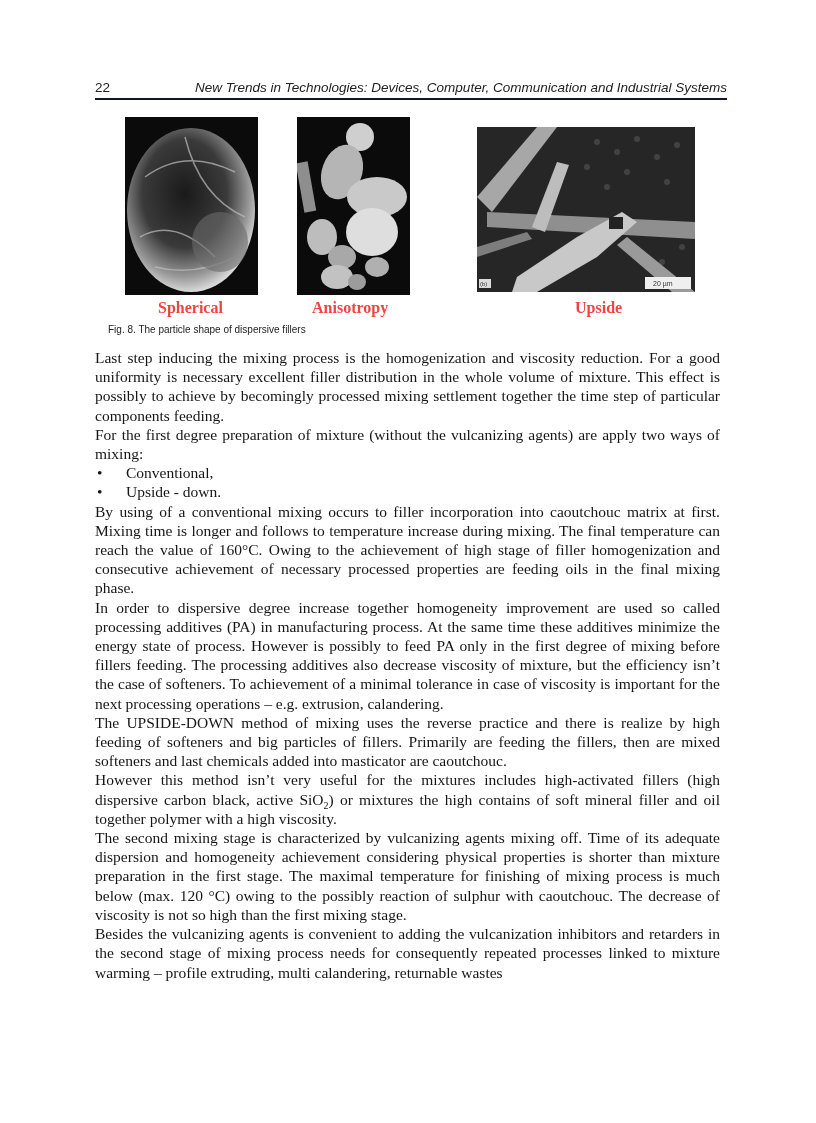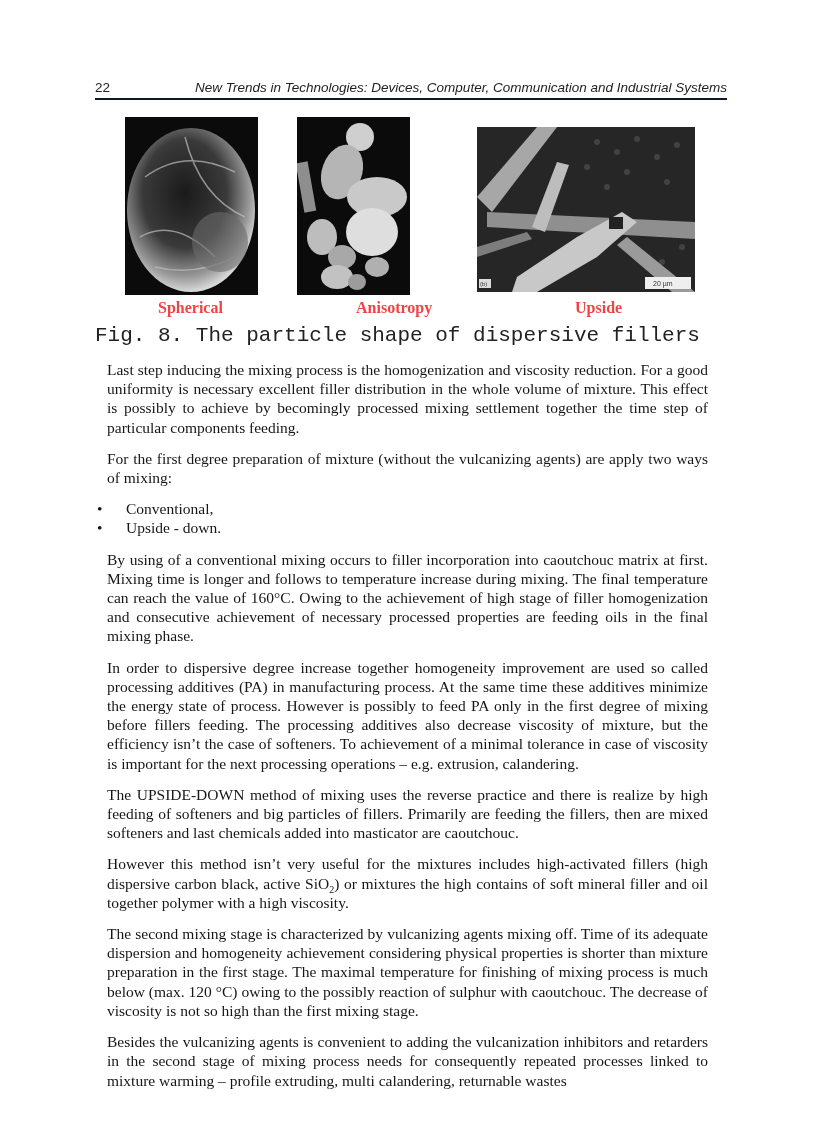--- a/index.html
+++ b/index.html
@@ -5,23 +5,23 @@
   html, body { margin:0; padding:0; background:#ffffff; }
   body { width:816px; height:1123px; position:relative; overflow:hidden; color:#111; }
   .header { position:absolute; left:95px; top:80px; width:632px; height:18px; border-bottom:2px solid #0f172a; font-family:"Liberation Sans", sans-serif; font-size:13.5px; color:#222; }
   .header .pnum { position:absolute; left:0; top:0; }
   .header .rtitle { position:absolute; right:0; top:0;font-style:italic; }
   .fig { position:absolute; overflow:hidden; }
   .img-spherical { left:125px; top:117px; width:133px; height:178px; background:#0c0c0c; }
   .img-aniso { left:297px; top:117px; width:113px; height:178px; background:#0c0c0c; }
   .img-platy { left:477px; top:127px; width:218px; height:165px; background:#2a2a2a; }
   .caption-lbl { position:absolute; top:299px; font-family:"Liberation Serif", serif; font-size:16px; color:#ef4444;font-weight:bold; }
-  .figcap { position:absolute; left:95px; top:324px; font-family:Liberation Mono, monospace; font-size:21px; color:#222; }
+  .figcap { position:absolute; left:108px; top:324px; font-family:Liberation Sans, sans-serif; font-size:10px; color:#222; }
   .body { position:absolute; left:95px; top:348px; width:625px; font-family:"Liberation Serif", serif; font-size:15.5px; line-height:19.2px; color:#161616; text-align:justify; }
-  .body p { margin:12px; }
+  .body p { margin:0; }
   .body ul { margin:0; padding:0; list-style:none; }
   .body li { position:relative; padding-left:31px; }
   .body li .bullet { position:absolute; left:2px; top:0; }
   sub { font-size:10px; line-height:0; }
 </style>
 </head>
 <body>
 
 <div class="header">
   <span class="pnum">22</span>
@@ -85,21 +85,21 @@
     <polygon points="150,110 218,165 195,165 140,118" fill="#9a9a9a"></polygon>
     <polygon points="0,120 50,105 55,112 0,130" fill="#7d7d7d"></polygon>
     <rect x="2" y="152" width="12" height="9" fill="#dcdcdc"></rect>
     <rect x="168" y="150" width="46" height="12" fill="#efefef"></rect>
     <text x="176" y="159" font-size="7" fill="#333" font-family="Liberation Sans, sans-serif">20 µm</text>
     <text x="3" y="159" font-size="6" fill="#333" font-family="Liberation Sans, sans-serif">(b)</text>
   </svg>
 </div>
 
 <div class="caption-lbl" style="left:158px;">Spherical</div>
-<div class="caption-lbl" style="left:312px;margin-left:44px;">Anisotropy</div>
+<div class="caption-lbl" style="left:312px;">Anisotropy</div>
 <div class="caption-lbl" style="left:575px;">Upside</div>
 
 <div class="figcap">Fig. 8. The particle shape of dispersive fillers</div>
 
 <div class="body">
   <p>Last step inducing the mixing process is the homogenization and viscosity reduction. For a good uniformity is necessary excellent filler distribution in the whole volume of mixture. This effect is possibly to achieve by becomingly processed mixing settlement together the time step of particular components feeding.</p>
   <p>For the first degree preparation of mixture (without the vulcanizing agents) are apply two ways of mixing:</p>
   <ul>
     <li><span class="bullet">•</span><span>Conventional,</span></li>
     <li><span class="bullet">•</span><span>Upside - down.</span></li>

